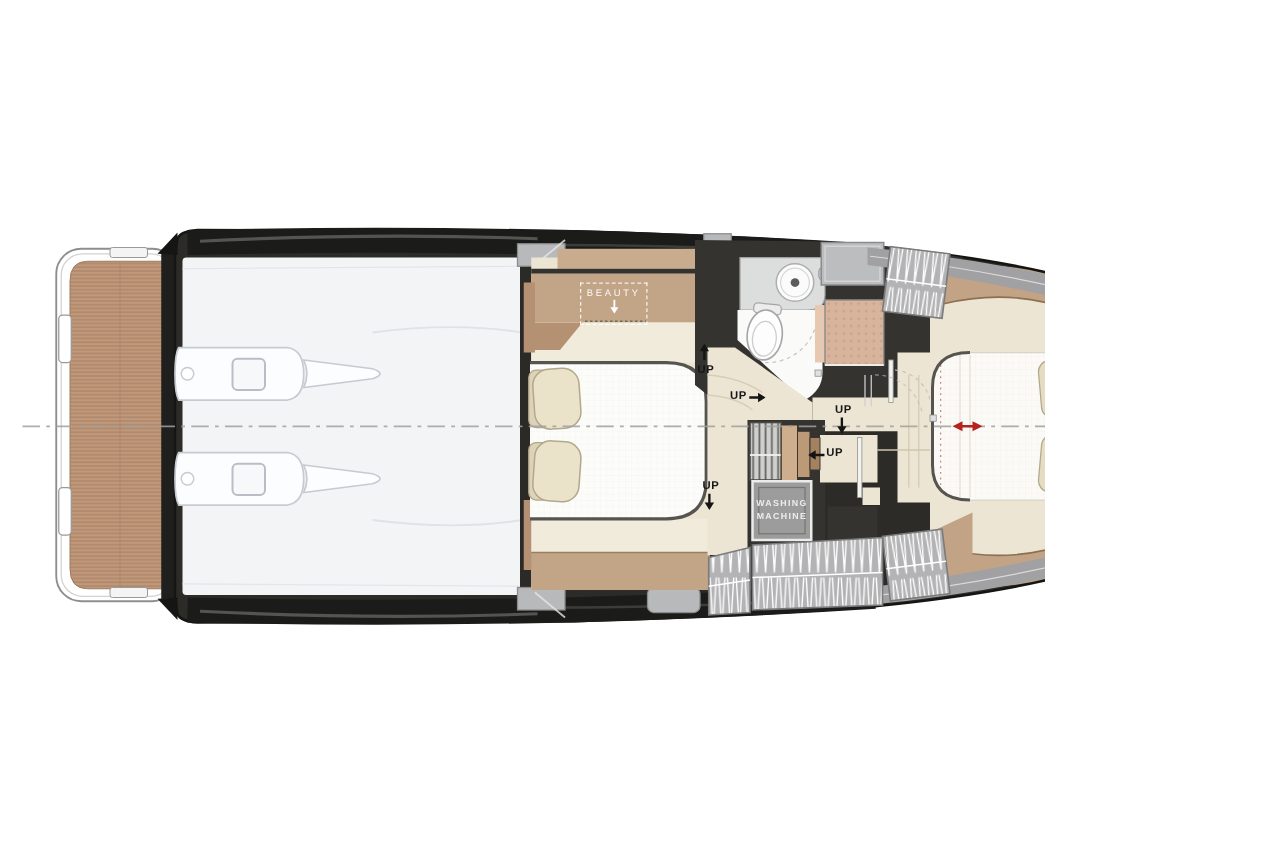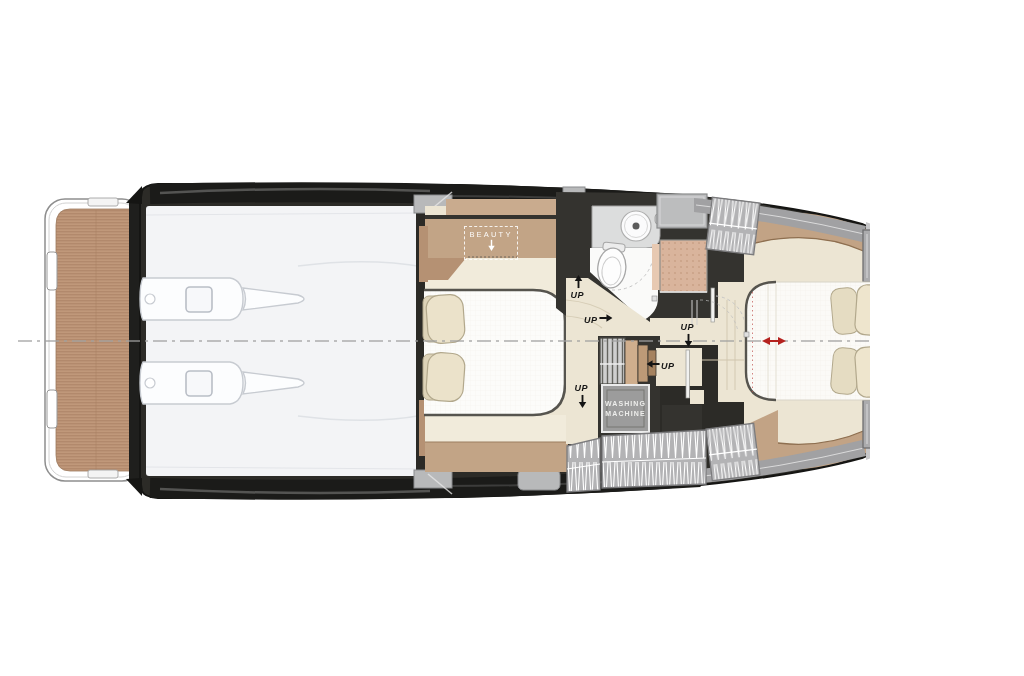--- a/index.html
+++ b/index.html
@@ -1,20 +1,20 @@
 <!DOCTYPE html>
 <html><head>
 <meta charset="utf-8">
 <style>
   html,body{margin:0;padding:0;background:#ffffff;}
   #stage{position:relative;width:836px;height:676px;background:#ffffff;overflow:hidden;
-         font-family:"Liberation Sans",sans-serif;padding-left:34px;}
+         font-family:"Liberation Sans",sans-serif;}
   #plan-svg{position:absolute;left:0;top:0;}
-  .up-label{position:absolute;z-index:6;display:flex;align-items:flex-end;justify-content:center;
-            color:#161616;font-weight:700;font-size:9px;letter-spacing:.5px;line-height:10px;font-style:italic;}
+  .up-label{position:absolute;z-index:6;display:flex;align-items:flex-start;justify-content:center;
+            color:#161616;font-weight:700;font-size:9px;letter-spacing:.5px;line-height:10px;}
   .up-col{flex-direction:column;gap:1px;}
   .up-row{flex-direction:row;gap:2px;}
   .arr{display:block;}
   .rot180{transform:rotate(180deg);}
   .rot90{transform:rotate(90deg);}
   .rot270{transform:rotate(-90deg);}
   #beauty-box{position:absolute;left:464px;top:226px;width:52px;height:32px;z-index:6;
               border:1px dashed rgba(255,255,255,.85);display:flex;flex-direction:column;
               align-items:center;}
   #beauty-box .txt{color:rgba(255,255,255,.95);font-size:7.5px;letter-spacing:2.2px;

